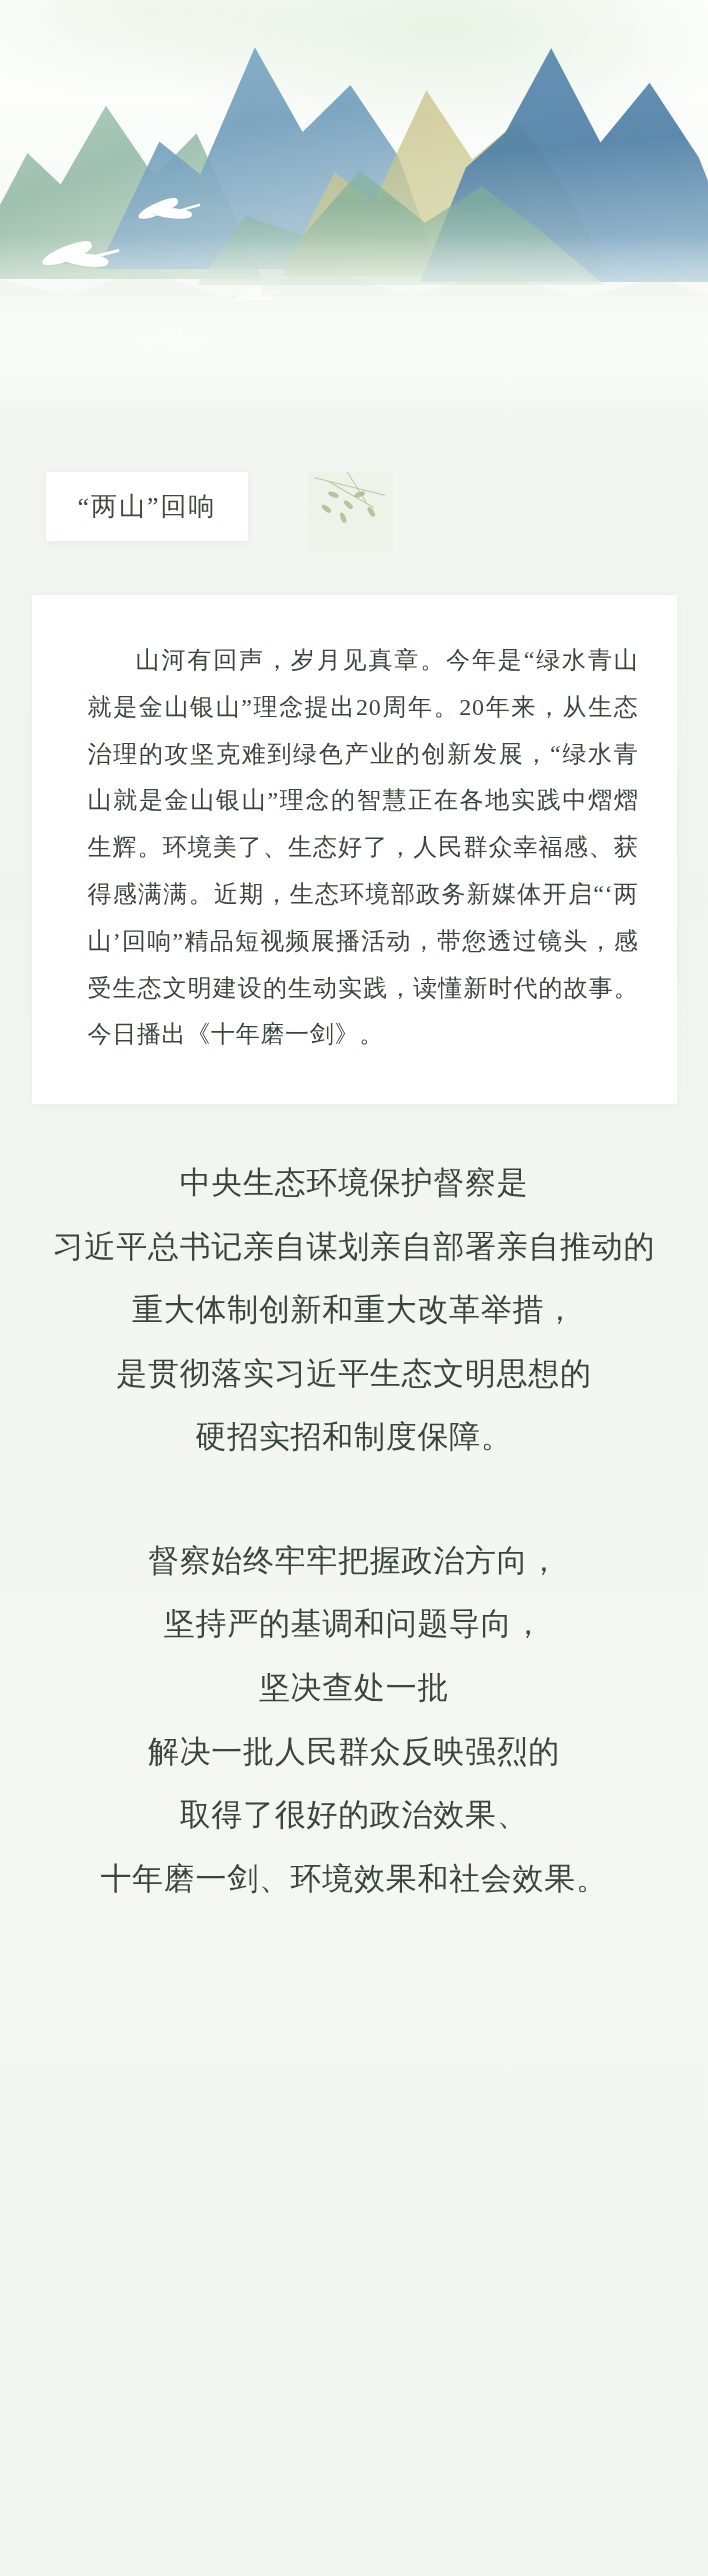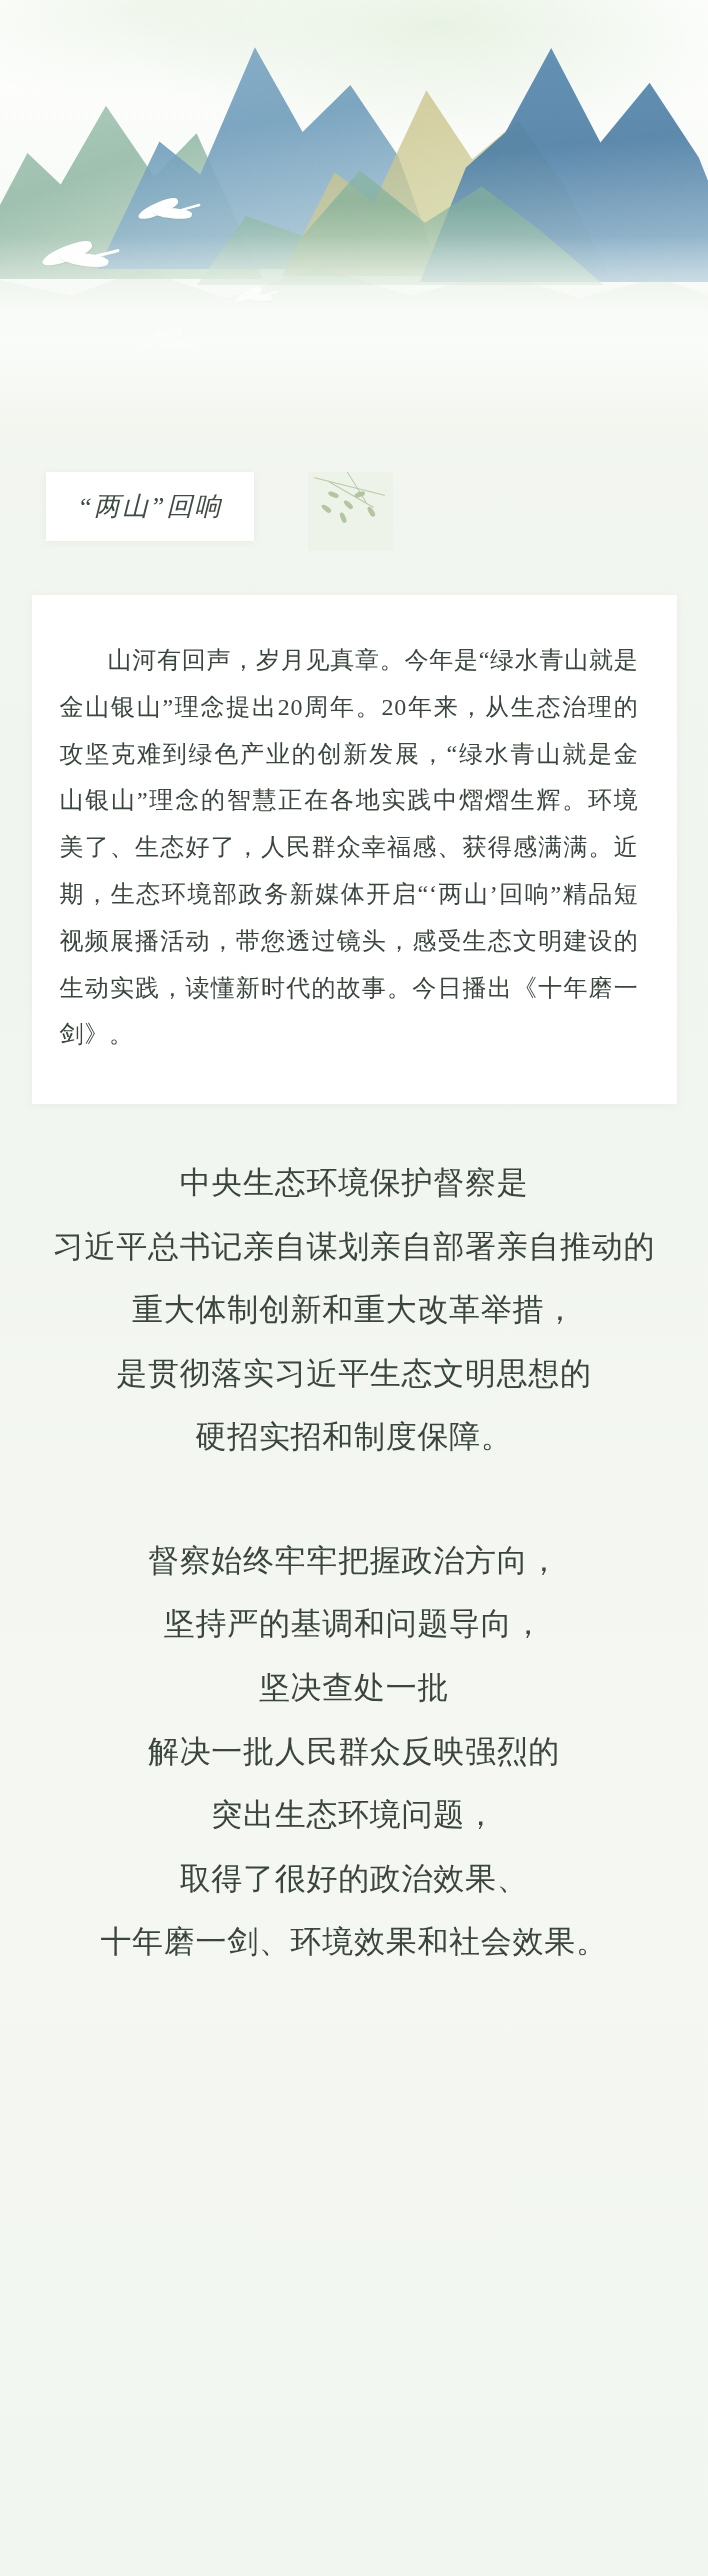--- a/index.html
+++ b/index.html
@@ -108,21 +108,20 @@
   .crane.c2 { left: 128px; top: 197px; transform: scale(0.85) rotate(-6deg); }
   .crane.c3 { left: 131px; top: 328px; transform: scale(0.95) rotate(-3deg); }
   .crane.c4 { left: 216px; top: 282px; transform: scale(0.6) rotate(-8deg); opacity: .9;}
 
   
   .title-block {
     position: relative;
     margin: 39px 8px 0 0;
     padding: 0 0 0 46px;
     height: 98px;
-    font-style: italic;
   }
   .title-badge {
     position: relative;
     display: inline-block;
     background: #ffffff;
     padding: 17px 31.5px 17px 31.5px;
     box-shadow: 0 1.3px 6.6px rgba(120,140,125,0.10);
   }
   .title-badge .t-text {
     font-family: "Liberation Serif", serif;
@@ -159,21 +158,21 @@
   .leaf.l2 { left: 35px; top: 30px; transform: rotate(45deg); }
   .leaf.l3 { left: 46px; top: 19.7px; transform: rotate(-15deg); }
   .leaf.l4 { left: 58px; top: 37px; transform: rotate(60deg); }
   .leaf.l5 { left: 30px; top: 43px; transform: rotate(70deg); }
   .leaf.l6 { left: 13px; top: 34px; transform: rotate(40deg); }
 
   
   .card {
     margin: 25px 31.5px 0 31.5px;
     background: #ffffff;
-    padding: 42px 38px 46px 28px;
+    padding: 42px 38px 46px 56px;
     box-shadow: 0 1.3px 7.9px rgba(120,140,125,0.08);
   }
   .card p {
     margin: 0;
     font-family: "Liberation Serif", serif;
     font-size: 24px;
     line-height: 1.95;
     color: #3a453d;
     text-align: justify;
     text-indent: 2em;
@@ -262,20 +261,19 @@
     <div class="line">重大体制创新和重大改革举措，</div>
     <div class="line">是贯彻落实习近平生态文明思想的</div>
     <div class="line">硬招实招和制度保障。</div>
   </div>
 
   <div class="verse second">
     <div class="line">督察始终牢牢把握政治方向，</div>
     <div class="line">坚持严的基调和问题导向，</div>
     <div class="line">坚决查处一批</div>
     <div class="line">解决一批人民群众反映强烈的</div>
-    <div class="line">突出生态环境问题，</div>
     <div class="line">取得了很好的政治效果、</div>
     <div class="line">十年磨一剑、环境效果和社会效果。</div>
   </div>
 
   <div class="bottom-space"></div>
 </div>
 
 
 </body></html>

